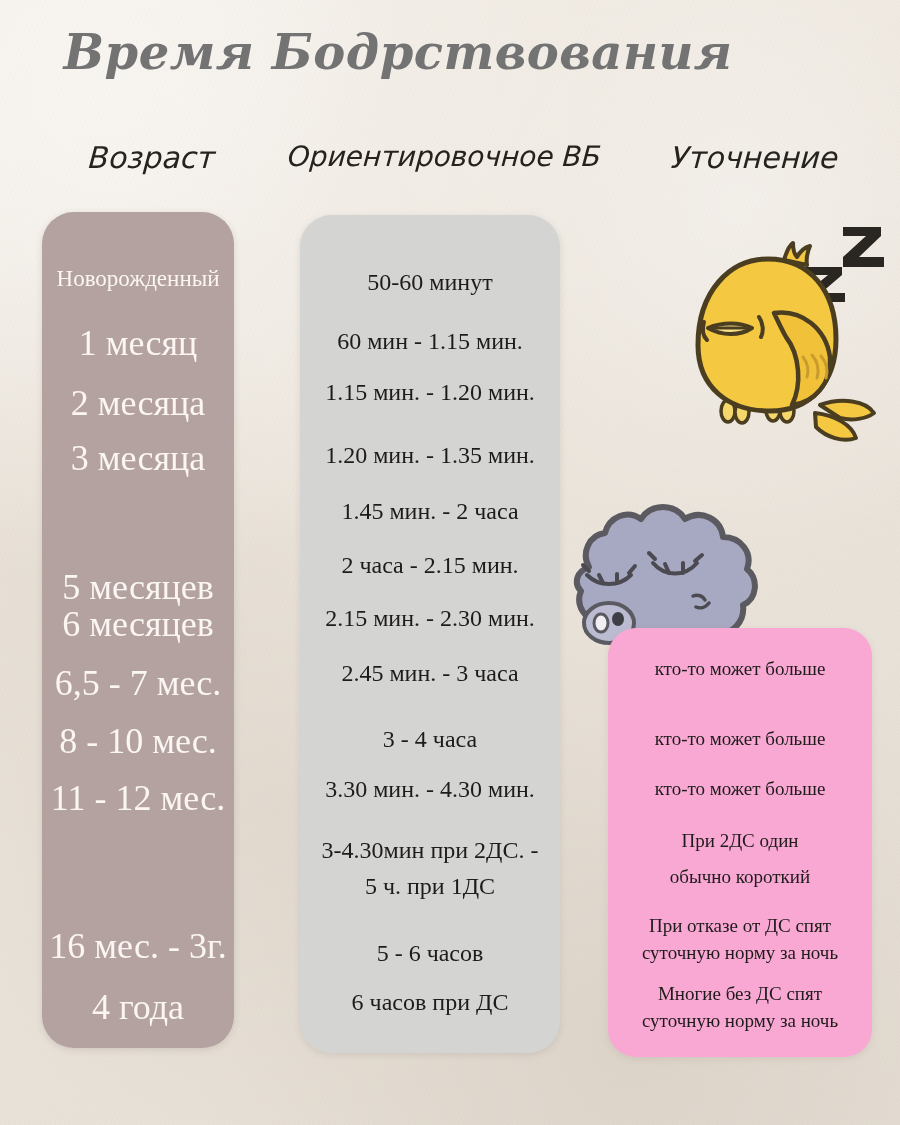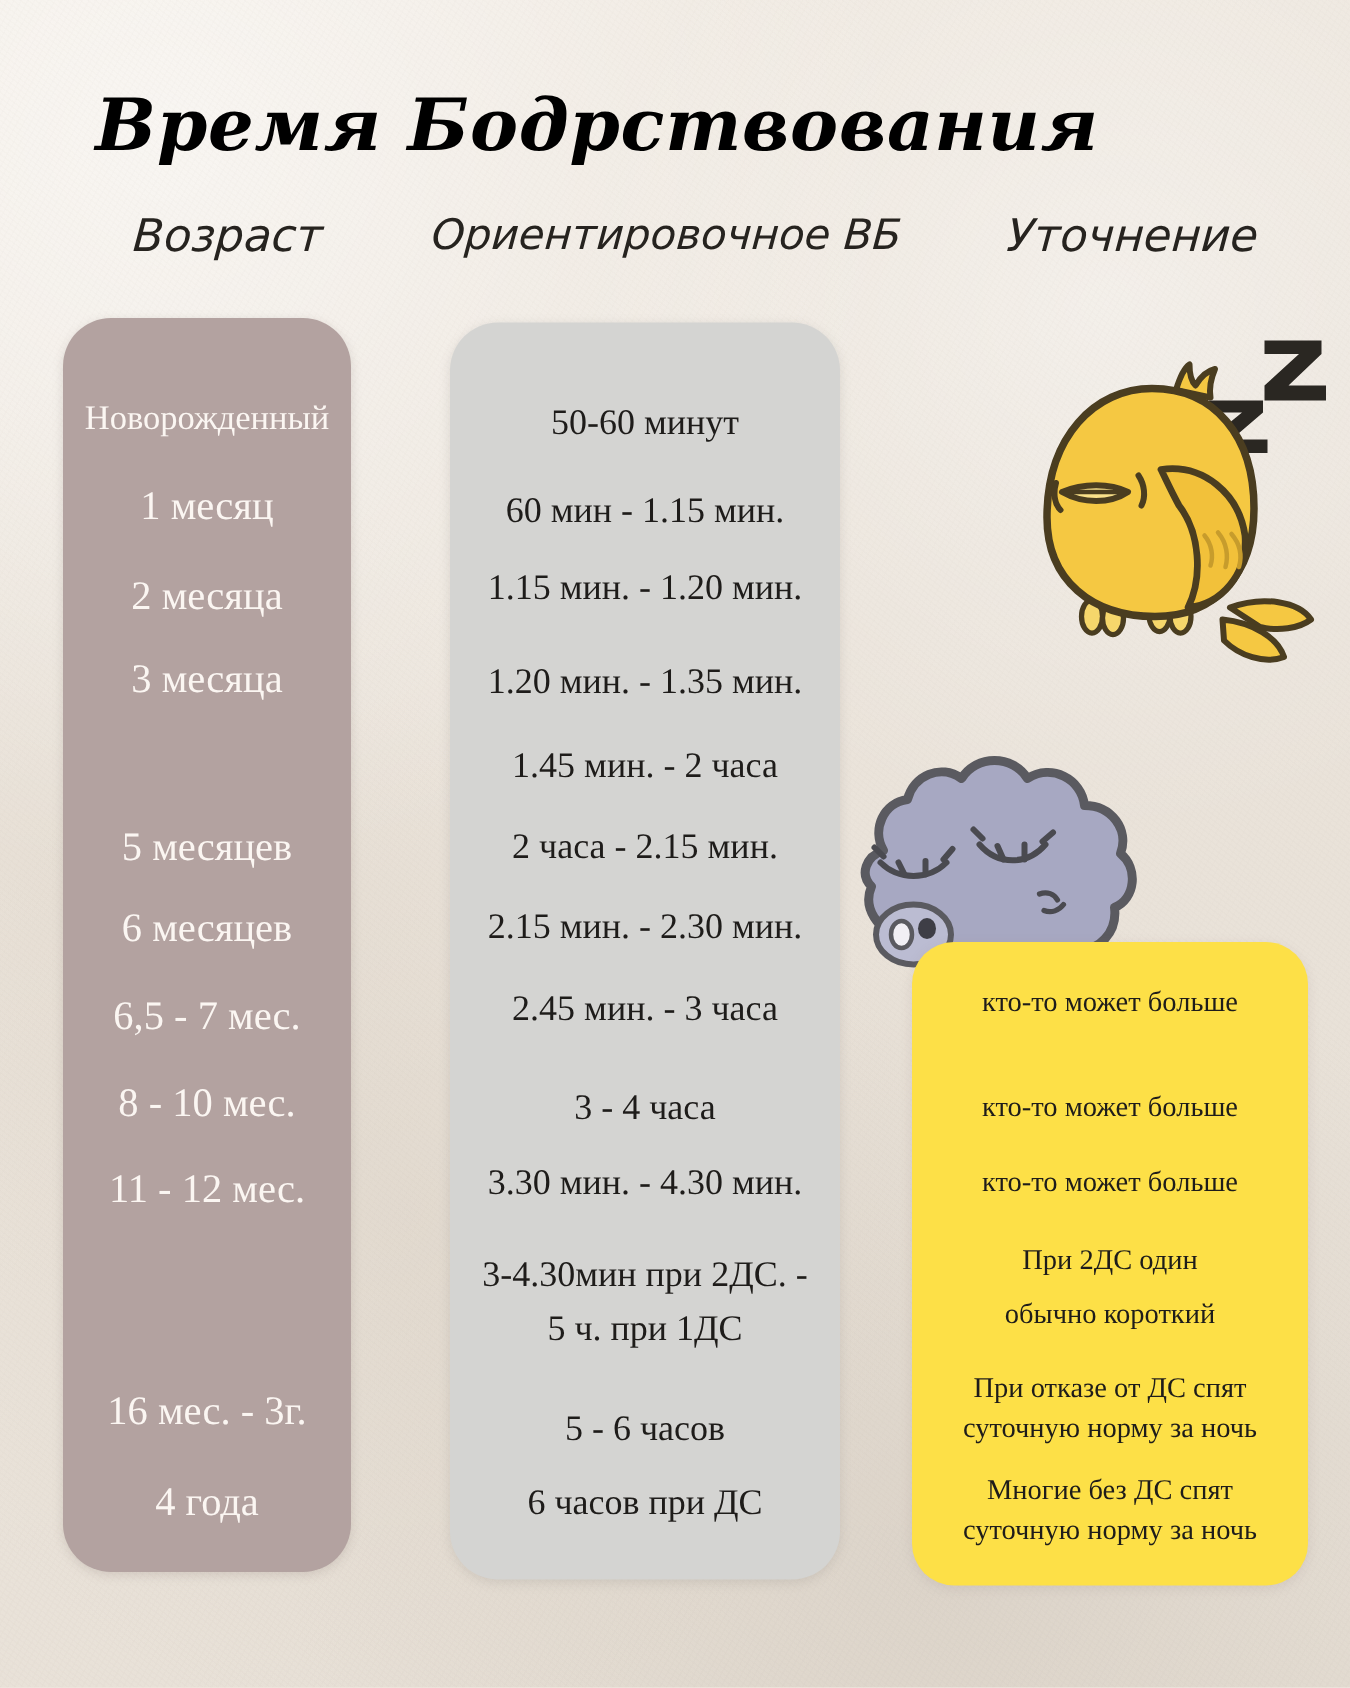--- a/index.html
+++ b/index.html
@@ -48,23 +48,22 @@
     position: absolute;
     top: 24px;
     left: 0;
     width: 796px;
     text-align: center;
     font-family: "DejaVu Serif", serif;
     font-weight: 700;
     font-style: italic;
     font-size: 48px;
     letter-spacing: 0.5px;
-    color: #000000;
+    color: #737373;
     white-space: nowrap;
-    margin-top: 32px;
   }
 
   
   .col-head {
     position: absolute;
     font-family: "DejaVu Sans", sans-serif;
     font-style: italic;
     font-weight: 400;
     font-size: 30px;
     color: #26231F;
@@ -90,39 +89,39 @@
   }
   #col-wake {
     left: 300px; top: 215px;
     width: 260px; height: 838px;
     background: #D4D4D2;
     box-shadow: 0 2px 7px rgba(120,118,112,0.18);
   }
   #col-note {
     left: 608px; top: 628px;
     width: 264px; height: 429px;
-    background: #fde047;
+    background: #f9a8d4;
     border-radius: 28px;
     box-shadow: 0 2px 7px rgba(150,130,128,0.18);
     z-index: 8;
   }
 
   .cell {
     position: absolute;
     left: 0;
     width: 100%;
     text-align: center;
     box-sizing: border-box;
     padding: 0 6px;
     line-height: 1.18;
   }
   #col-age .cell {
     color: #FBF6F2;
     font-family: "Liberation Serif", serif;
-    font-size: 27px;
+    font-size: 36px;
   }
   #col-age .cell.small { font-size: 23px; }
   #col-wake .cell {
     color: #1E1C1A;
     font-family: "Liberation Serif", serif;
     font-size: 24px;
   }
   #col-note .cell {
     color: #1E1C1A;
     font-family: "Liberation Serif", serif;
@@ -156,21 +155,21 @@
 
   <div class="col-head" id="head-age">Возраст</div>
   <div class="col-head" id="head-wake">Ориентировочное ВБ</div>
   <div class="col-head" id="head-note">Уточнение</div>
 
   <div class="column" id="col-age">
       <div class="cell small" style="top: 53px;">Новорожденный</div>
       <div class="cell" style="top: 110px;">1 месяц</div>
       <div class="cell" style="top: 170px;">2 месяца</div>
       <div class="cell" style="top: 225px;">3 месяца</div>
-      <div class="cell" style="top: 337px;">5 месяцев</div>
+      <div class="cell" style="top: 354px;">5 месяцев</div>
       <div class="cell" style="top: 391px;">6 месяцев</div>
       <div class="cell" style="top: 450px;">6,5 - 7 мес.</div>
       <div class="cell" style="top: 508px;">8 - 10 мес.</div>
       <div class="cell" style="top: 565px;">11 - 12 мес.</div>
       <div class="cell" style="top: 713px;">16 мес. - 3г.</div>
       <div class="cell" style="top: 774px;">4 года</div>
     </div>
 
   <div class="column" id="col-wake">
       <div class="cell" style="top: 53px;">50-60 минут</div>

